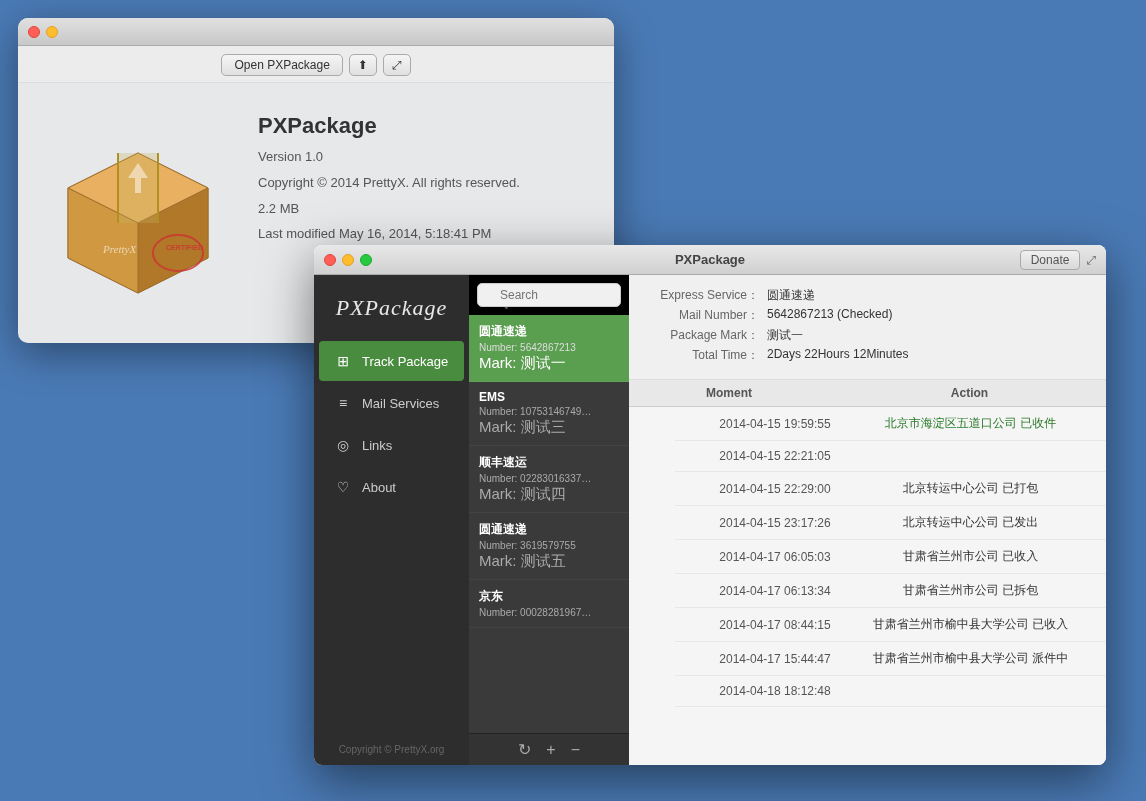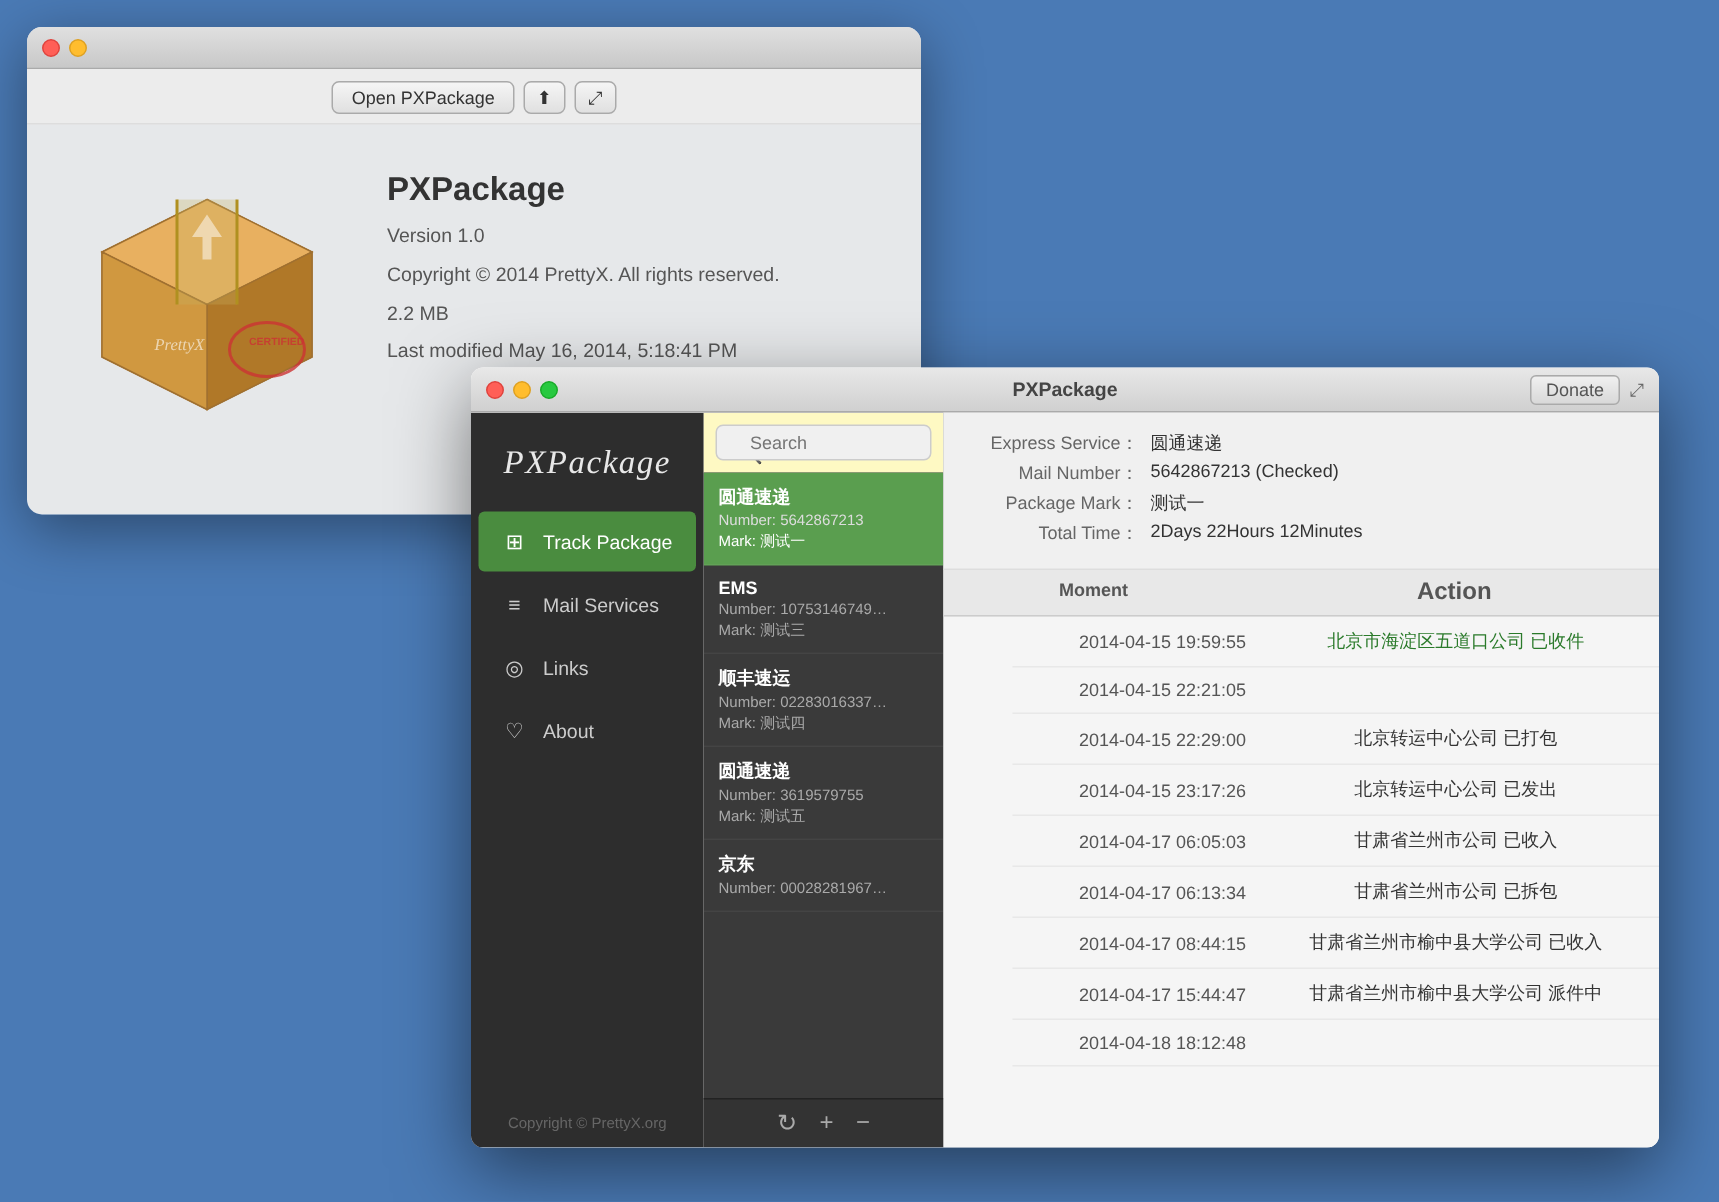--- a/index.html
+++ b/index.html
@@ -42,20 +42,21 @@
       display: flex;
       padding: 20px;
       gap: 20px;
       align-items: flex-start;
     }
     .box-icon {
       width: 200px;
       height: 220px;
       flex-shrink: 0;
       display: flex;
+      align-items: center;
       justify-content: center;
       text-decoration: underline;
     }
     .box-svg { width: 180px; height: 180px; }
     .info-text { flex: 1; padding-top: 10px; }
     .info-title {
       font-size: 22px;
       font-weight: bold;
       color: #333;
       margin-bottom: 8px;
@@ -198,21 +199,21 @@
     .package-list {
       width: 160px;
       background: #3a3a3a;
       display: flex;
       flex-direction: column;
       flex-shrink: 0;
       overflow: hidden;
     }
     .search-box-wrap {
       padding: 8px;
-      background: #fef9c3;
+      background: #000000;
     }
     .search-box {
       width: 100%;
       background: #f0f0f0;
       border: 1px solid #ccc;
       border-radius: 5px;
       padding: 4px 8px 4px 22px;
       font-size: 12px;
       color: #333;
       outline: none;
@@ -248,21 +249,21 @@
     .pkg-item-number {
       font-size: 10px;
       color: #aaa;
       margin-bottom: 1px;
       white-space: nowrap;
       overflow: hidden;
       text-overflow: ellipsis;
     }
     .pkg-item.active .pkg-item-number { color: #ddd; }
     .pkg-item-mark {
-      font-size: 10px;
+      font-size: 15px;
       color: #aaa;
     }
     .pkg-item.active .pkg-item-mark { color: #fff; }
     .pkg-list-footer {
       padding: 6px;
       display: flex;
       justify-content: center;
       gap: 15px;
       background: #333;
       border-top: 1px solid #222;
@@ -313,21 +314,21 @@
     }
     .detail-col-moment {
       width: 160px;
       font-size: 12px;
       font-weight: bold;
       color: #555;
       text-align: center;
     }
     .detail-col-action {
       flex: 1;
-      font-size: 16px;
+      font-size: 12px;
       font-weight: bold;
       color: #555;
       text-align: center;
     }
     .detail-rows {
       flex: 1;
       overflow-y: auto;
       padding-left: 46px;
     }
     .detail-row {

